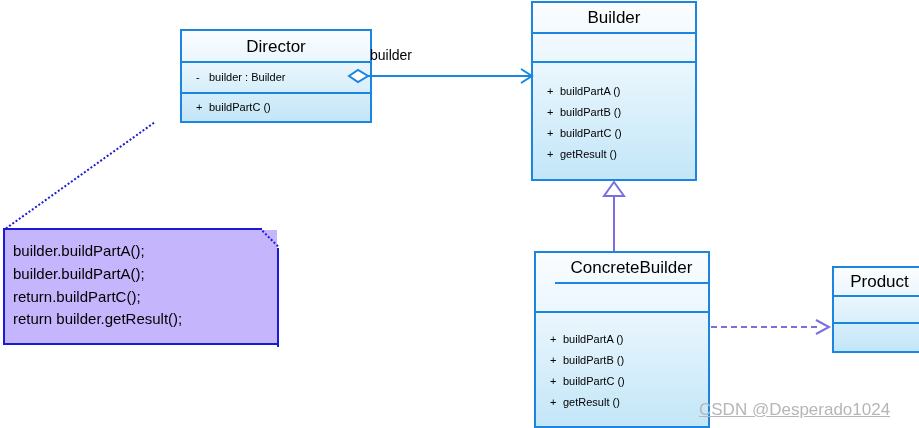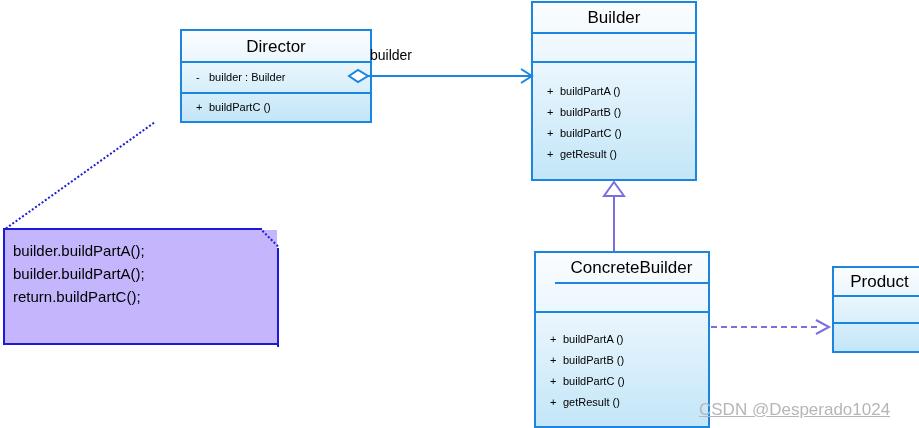--- a/index.html
+++ b/index.html
@@ -208,20 +208,21 @@
 
     <div class="note-top" style="width:258px;"></div>
 
     <div class="note-right" style="top:18px; height:99px;"></div>
 
     <div class="note-fold-diag" style="left:256px; top:-2px; width:25px; transform: rotate(45deg);"></div>
     <div class="note-body">
       <div class="note-line">builder.buildPartA();</div>
       <div class="note-line">builder.buildPartA();</div>
       <div class="note-line">return.buildPartC();</div>
+      <div class="note-line">return builder.getResult();</div>
     </div>
   </div>
 
   <div class="edge-h assoc-color" style="left:366px; top:75px; width:165px;"></div>
 
   <svg style="position:absolute; left:347px; top:68px;" width="24" height="16" viewBox="0 0 24 16">
     <polygon points="2,8 11,2 21,8 11,14" fill="#ffffff" stroke="#1a86e0" stroke-width="2"></polygon>
   </svg>
 
   <svg style="position:absolute; left:515px; top:66px;" width="20" height="20" viewBox="0 0 20 20">

